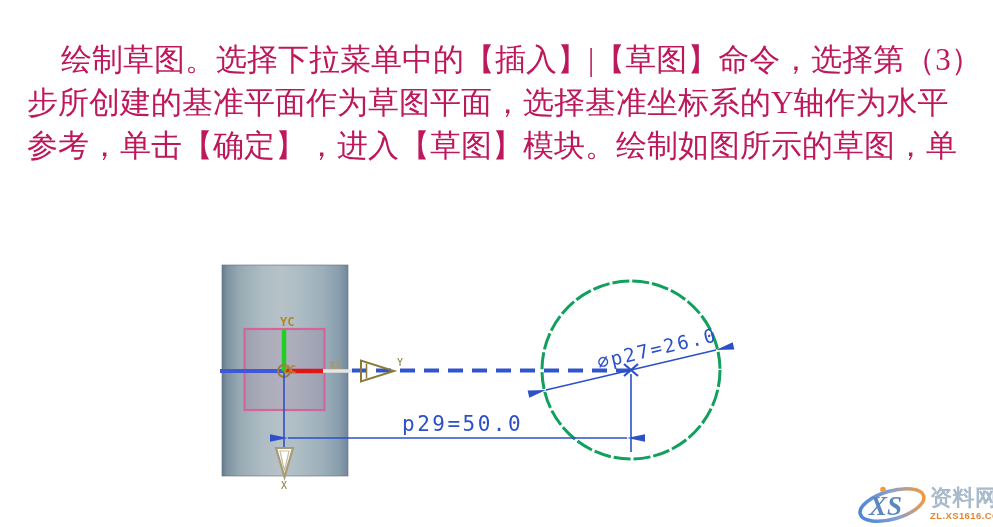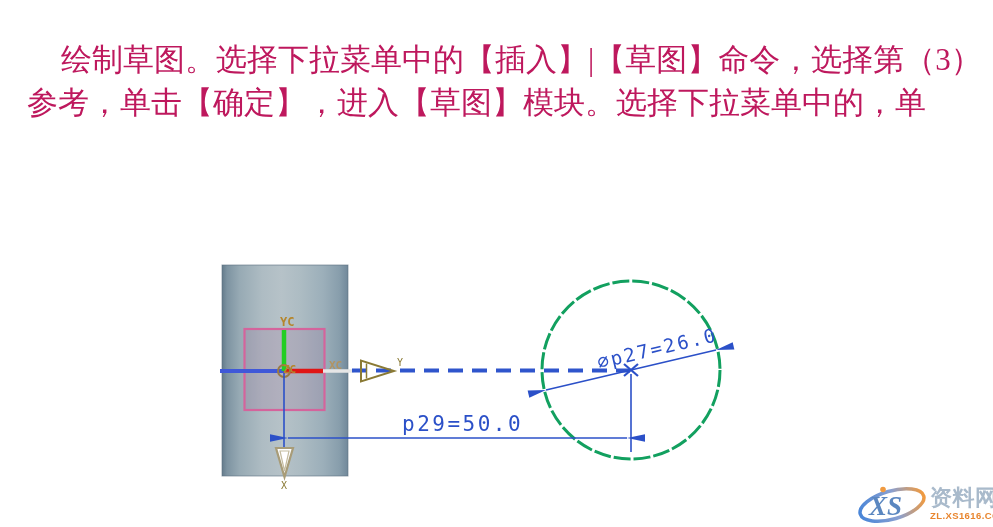--- a/index.html
+++ b/index.html
@@ -35,21 +35,22 @@
   }
   .cad-text { font-family:"DejaVu Sans Mono","Liberation Mono",monospace; }
 </style>
 </head>
 <body>
 
 <div class="page">
 
   <div class="para">
     <div class="line indent">绘制草图。选择下拉菜单中的【插入】|【草图】命令，选择第（3）</div>
-    <div class="line">参考，单击【确定】，进入【草图】模块。选择下拉菜单中的，单</div>
+    <div class="line">步所创建的基准平面作为草图平面，选择基准坐标系的Y轴作为水平</div>
+    <div class="line">参考，单击【确定】，进入【草图】模块。绘制如图所示的草图，单</div>
   </div>
 
   <svg class="figure" width="993" height="527" viewBox="0 0 993 527">
     <defs>
       <linearGradient id="cylGrad" x1="0" y1="0" x2="1" y2="0">
         <stop offset="0" stop-color="#647b8b"></stop>
         <stop offset="0.04" stop-color="#7d93a1"></stop>
         <stop offset="0.14" stop-color="#97aab4"></stop>
         <stop offset="0.32" stop-color="#aebcc3"></stop>
         <stop offset="0.47" stop-color="#b6c2c8"></stop>

